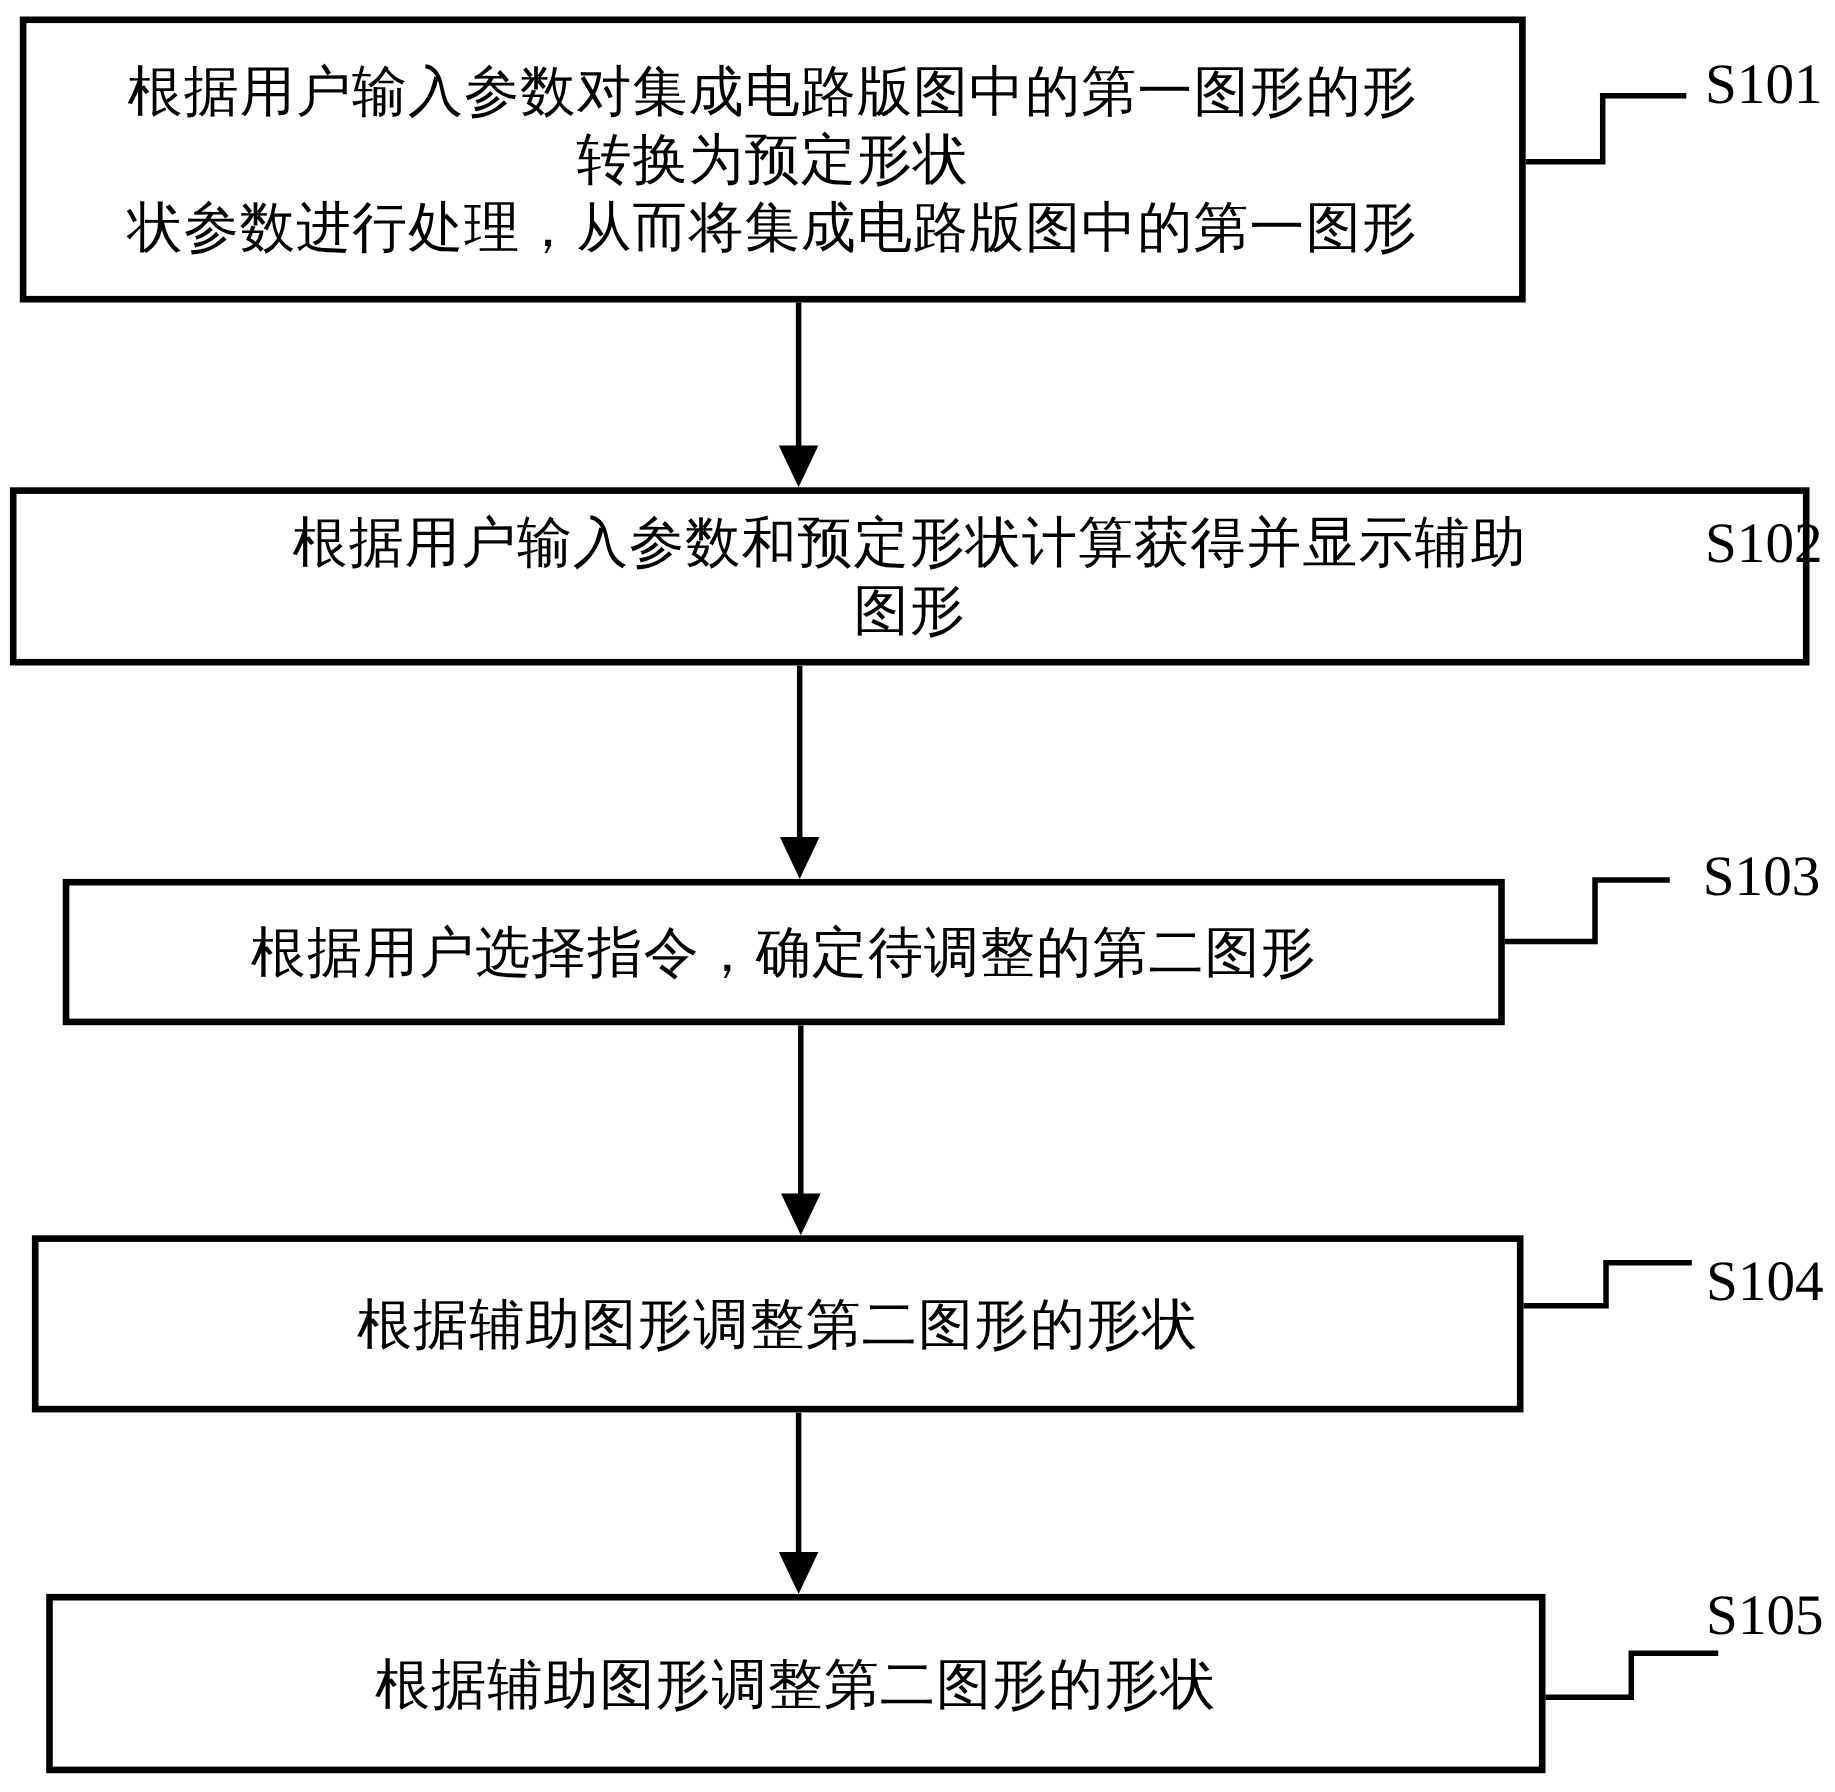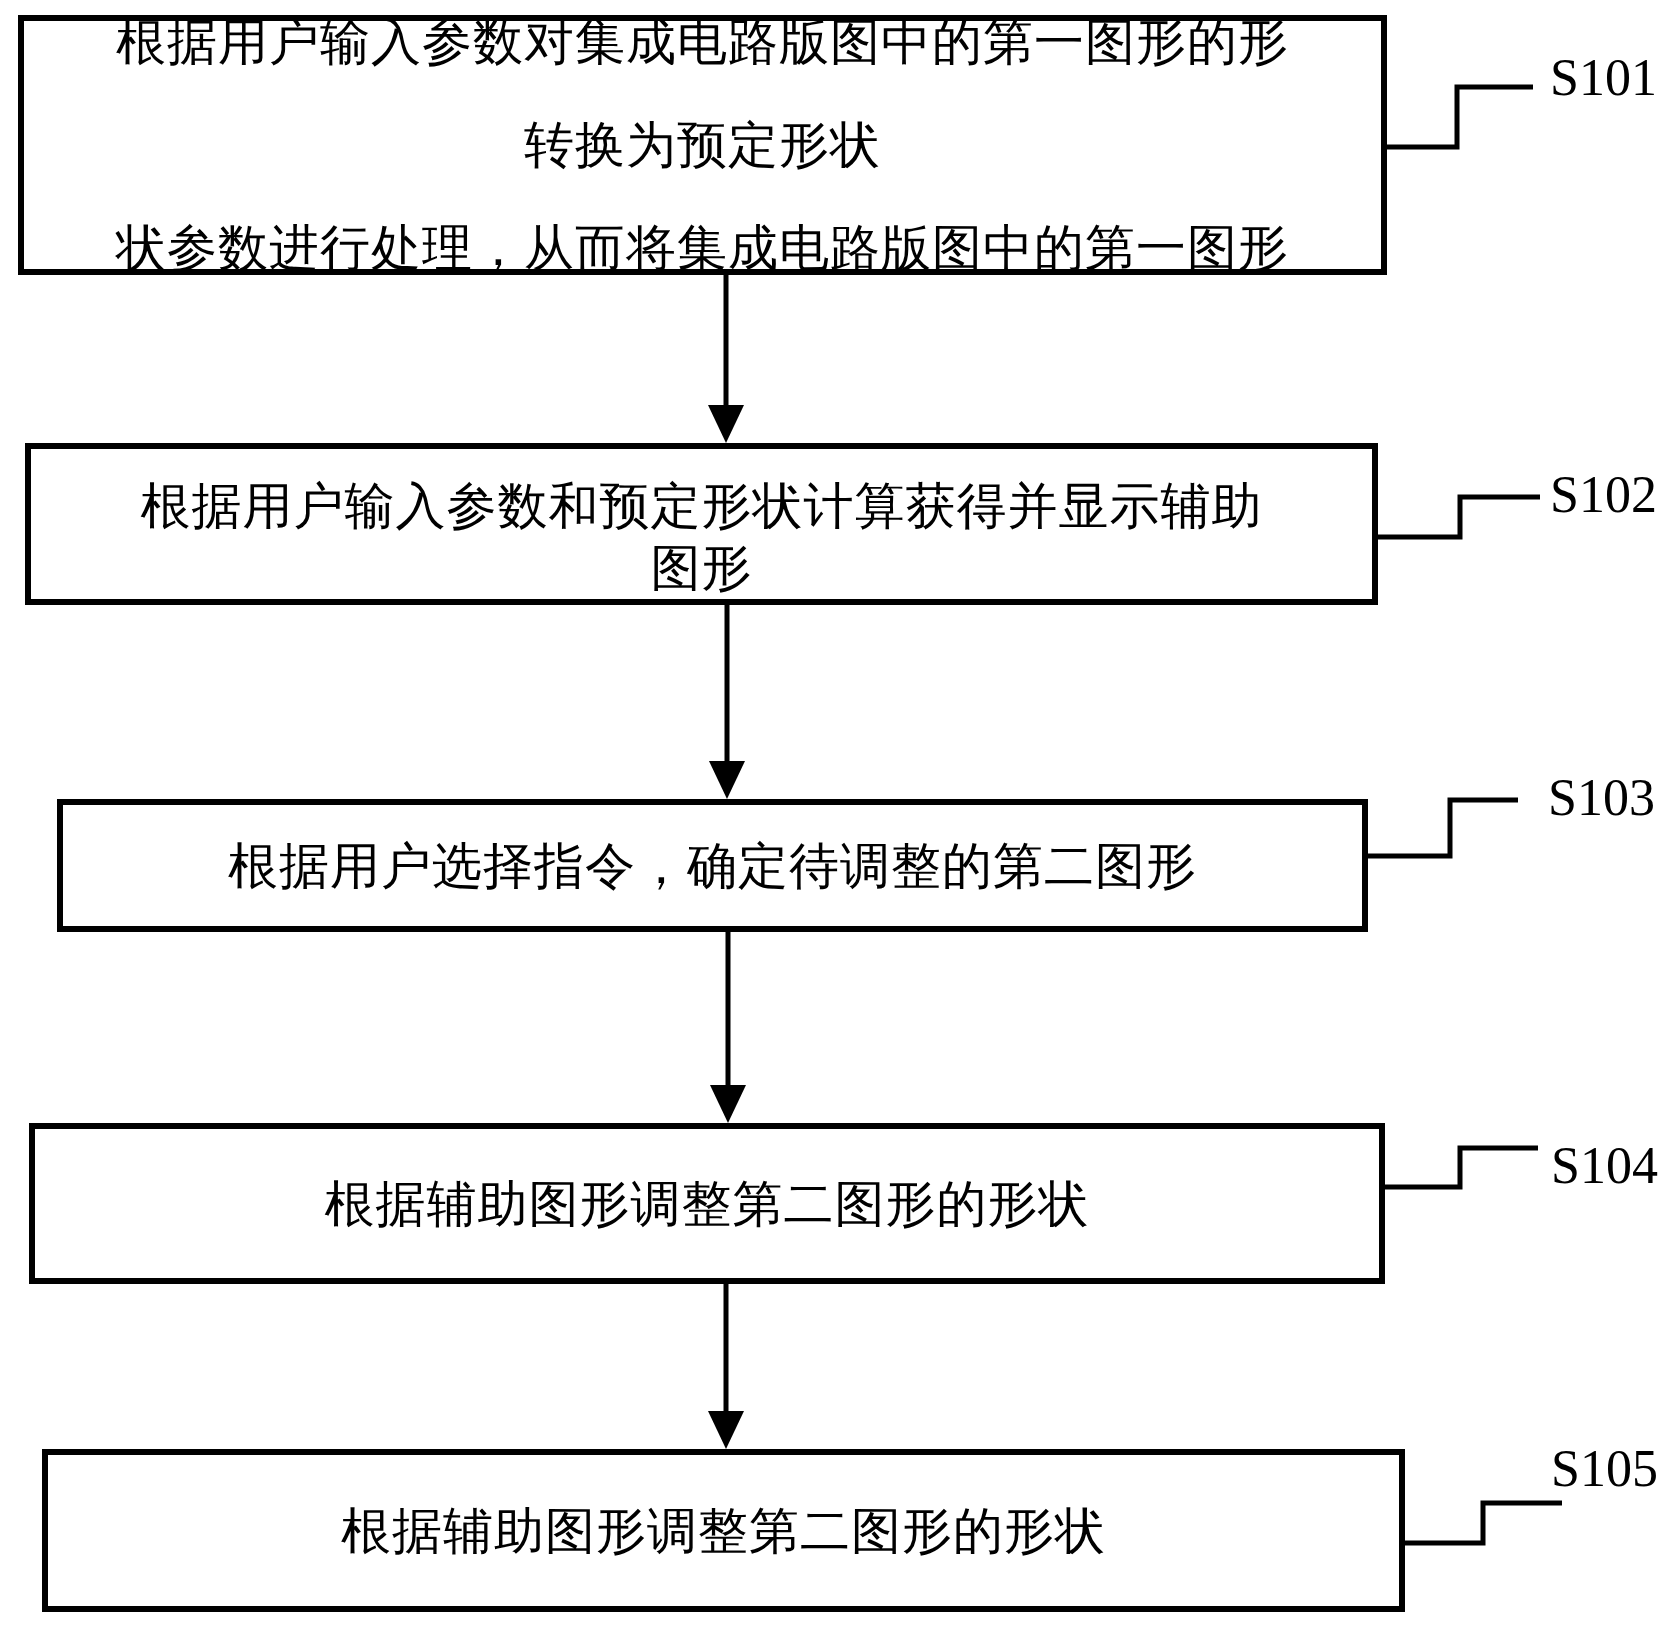--- a/index.html
+++ b/index.html
@@ -26,22 +26,22 @@
     display:flex;
     flex-direction:column;
     justify-content:center;
     align-items:center;
     text-align:center;
     font-size:50px;
     line-height:62px;
     letter-spacing:1px;
   }
   .box .line{white-space:nowrap;}
-  .box1{left:18px;top:15px;width:1369px;height:260px;gap:41px;}
-  .box2{left:25px;top:443px;width:1353px;height:162px;justify-content:flex-end;}
+  .box1{left:18px;top:15px;width:1369px;height:260px;}
+  .box2{left:9px;top:443px;width:1636px;height:162px;}
   .box3{left:57px;top:799px;width:1311px;height:133px;}
   .box4{left:29px;top:1123px;width:1356px;height:161px;}
   .box5{left:42px;top:1449px;width:1363px;height:163px;}
   .step-label{
     position:absolute;
     font-family:"Liberation Serif","DejaVu Serif",serif;
     font-size:52px;
     line-height:52px;
     white-space:nowrap;
   }

